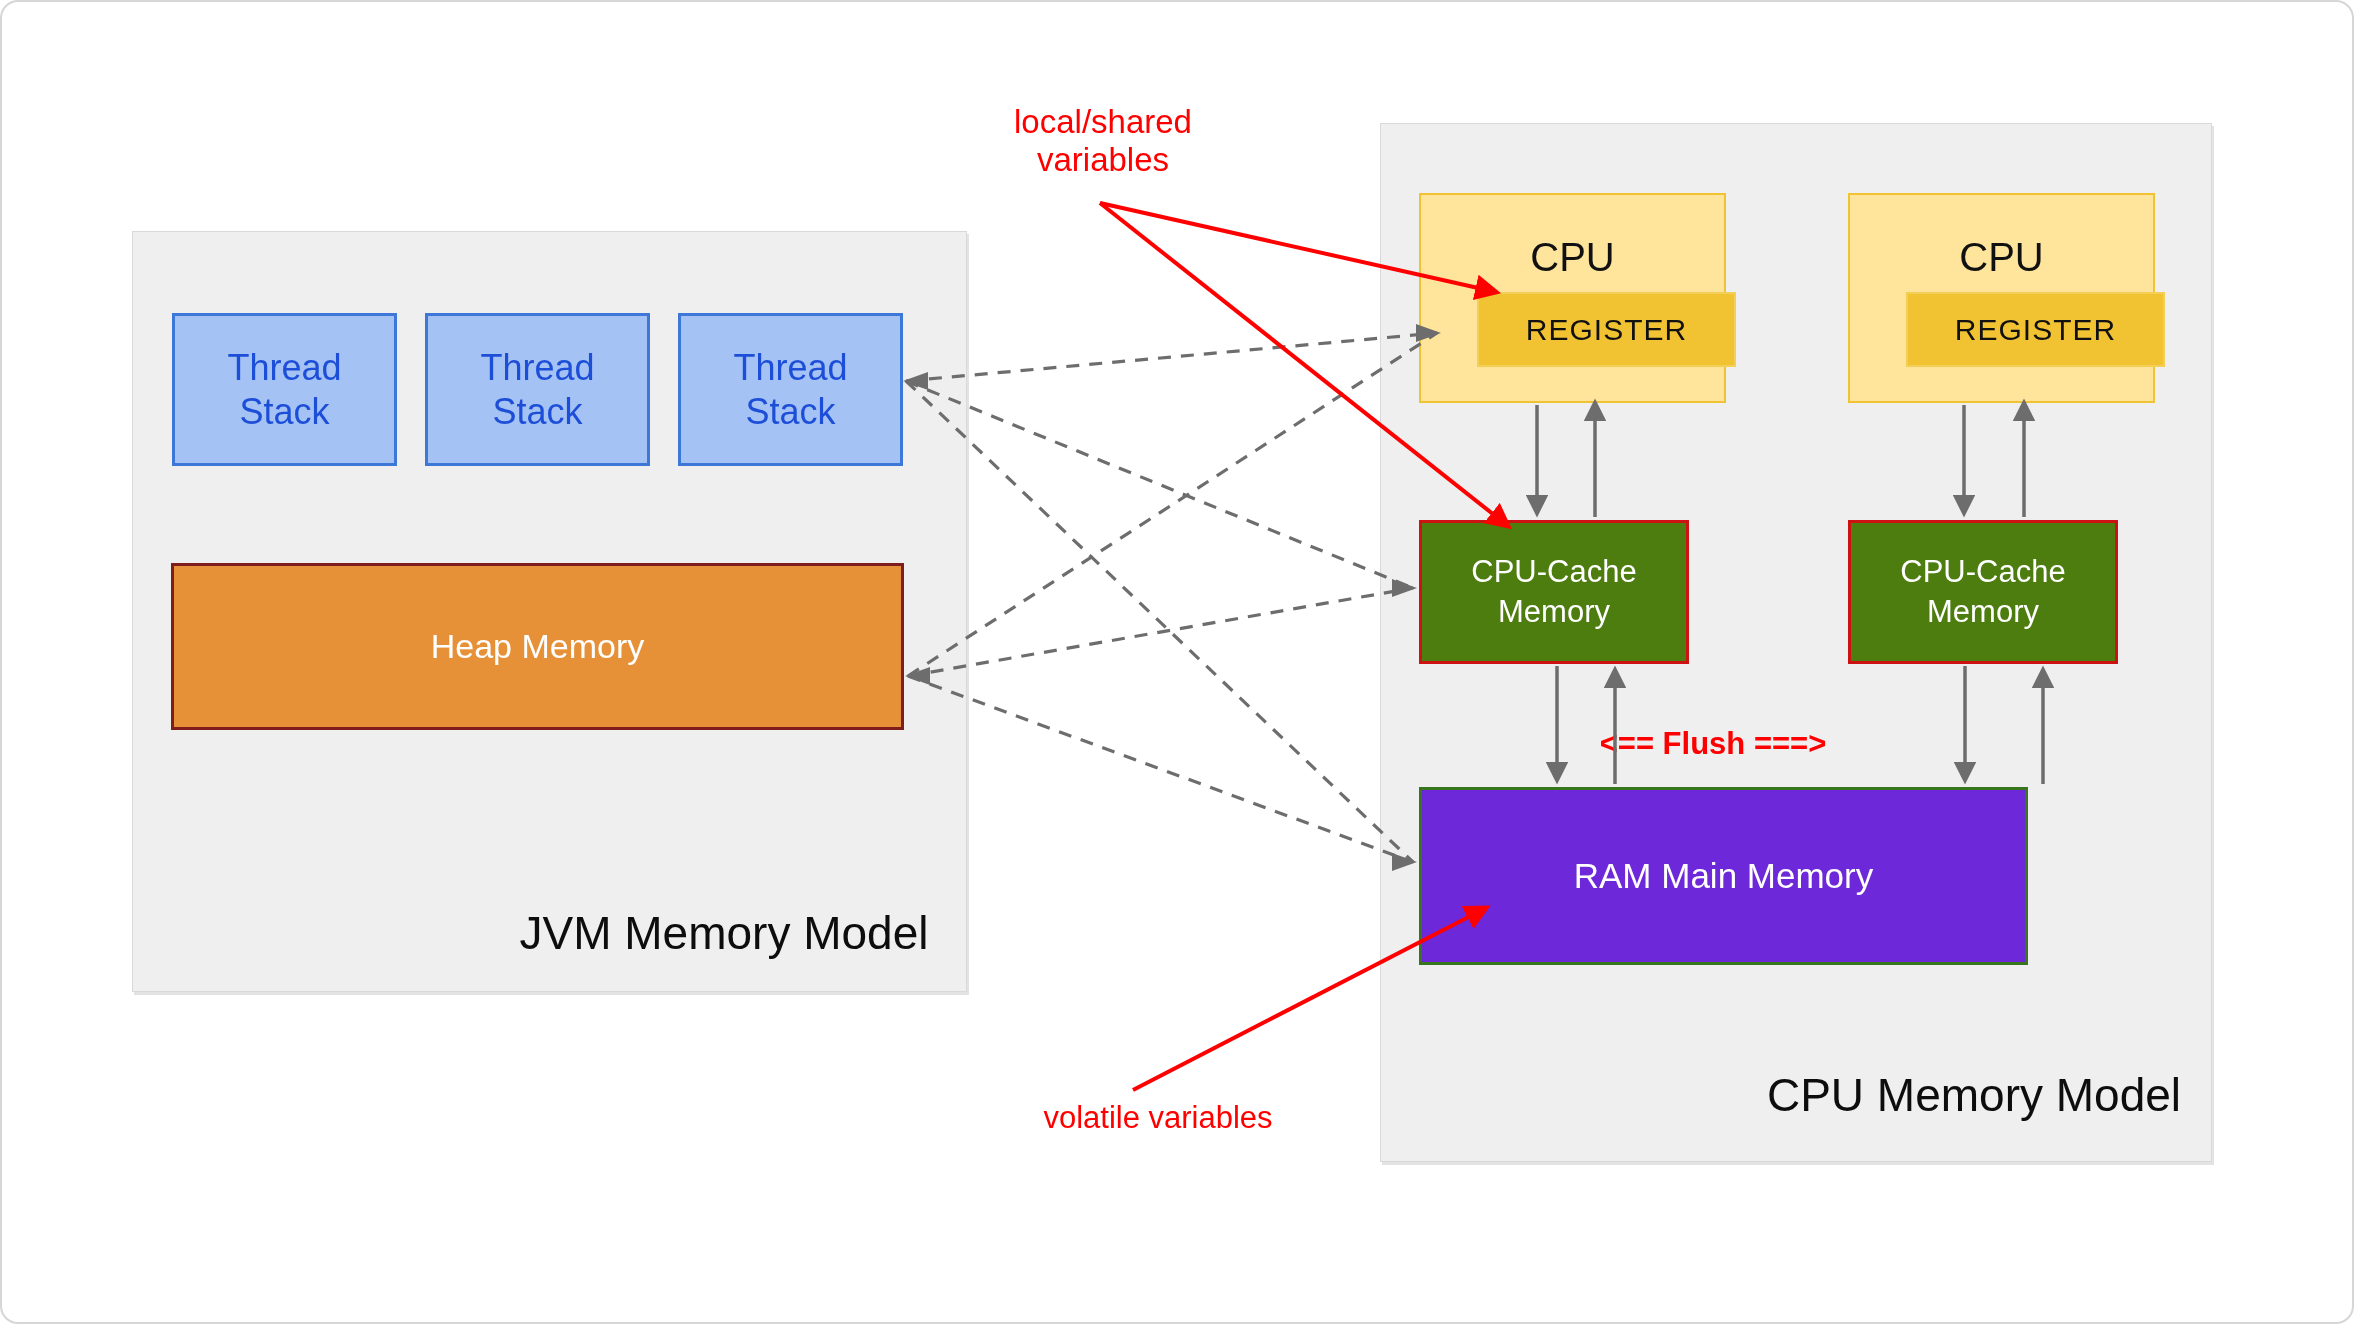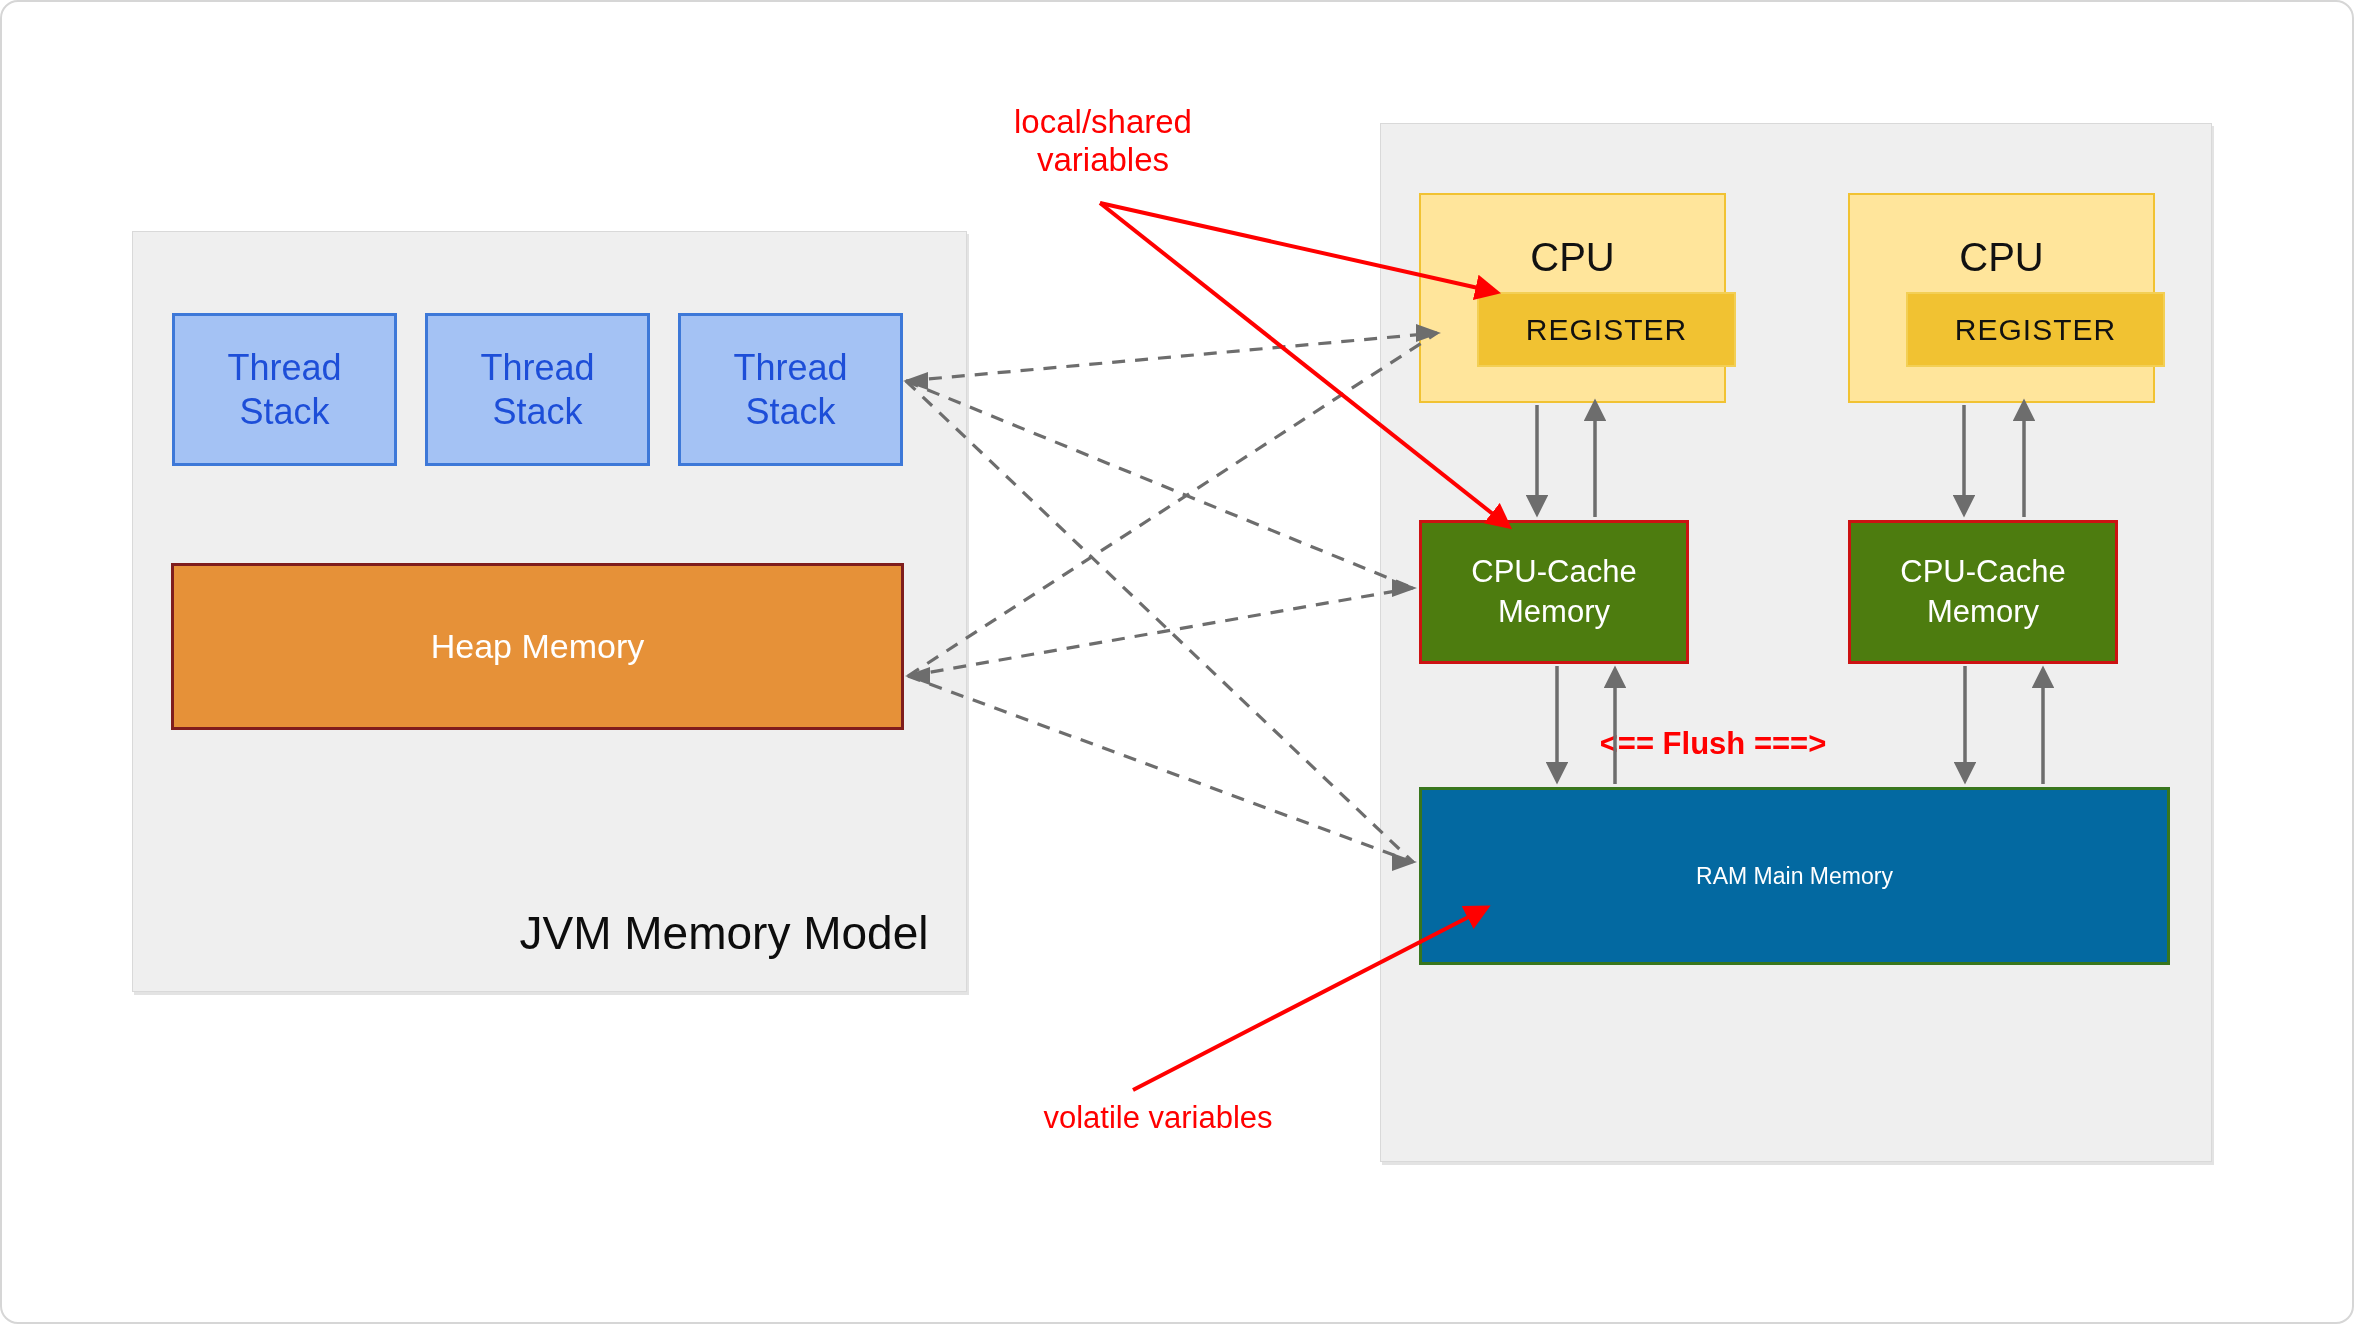--- a/index.html
+++ b/index.html
@@ -49,23 +49,23 @@
     display:flex; align-items:center; justify-content:center;
     font-size:30px; color:#111111; letter-spacing:1px;margin-left:36px;
   }
   .cache {
     top:520px; width:270px; height:144px;
     background:#4d7c0f; border:3px solid #cc1212;
     color:#ffffff; font-size:31px; line-height:40px;
   }
   #cache1 { left:1419px; } #cache2 { left:1848px; }
   .ram {
-    left:1419px; top:787px; width:751px; height:178px;
-    background:#0369a1; border:3px solid #38761d;
-    color:#ffffff; font-size:23px;
+    left:1419px; top:787px; width:609px; height:178px;
+    background:#6d28d9; border:3px solid #38761d;
+    color:#ffffff; font-size:35px;
   }
   .panel-title {
     position:absolute; text-align:center; color:#0d0d0d; font-size:46px;
   }
   #jvm-title { left:444px; top:906px; width:560px; }
   #cpu-title { left:1694px; top:1068px; width:560px; }
   .red-label {
     position:absolute; color:#ff0000; text-align:center; white-space:pre-line;
   }
   #label-local-shared { left:953px; top:103px; width:300px; font-size:33px; line-height:38px; }
@@ -97,20 +97,21 @@
   </div>
   <div class="cpu-box" id="cpu2">
     <div class="cpu-label">CPU</div>
     <div class="register">REGISTER</div>
   </div>
   <div class="box cache" id="cache1">CPU-Cache
 Memory</div>
   <div class="box cache" id="cache2">CPU-Cache
 Memory</div>
   <div class="box ram">RAM Main Memory</div>
+  <div class="panel-title" id="cpu-title">CPU Memory Model</div>
 
   <div class="red-label" id="label-local-shared">local/shared
 variables</div>
   <div class="red-label" id="label-volatile">volatile variables</div>
   <div class="red-label" id="label-flush">&lt;== Flush ===&gt;</div>
 
   <svg id="arrow-layer" width="2354" height="1324" viewBox="0 0 2354 1324">
     <defs>
       <marker id="mgray" viewBox="0 0 10 10" refX="8" refY="5" markerWidth="6.5" markerHeight="6.5" orient="auto">
         <path d="M0,0 L10,5 L0,10 z" fill="#6d6d6d"></path>

